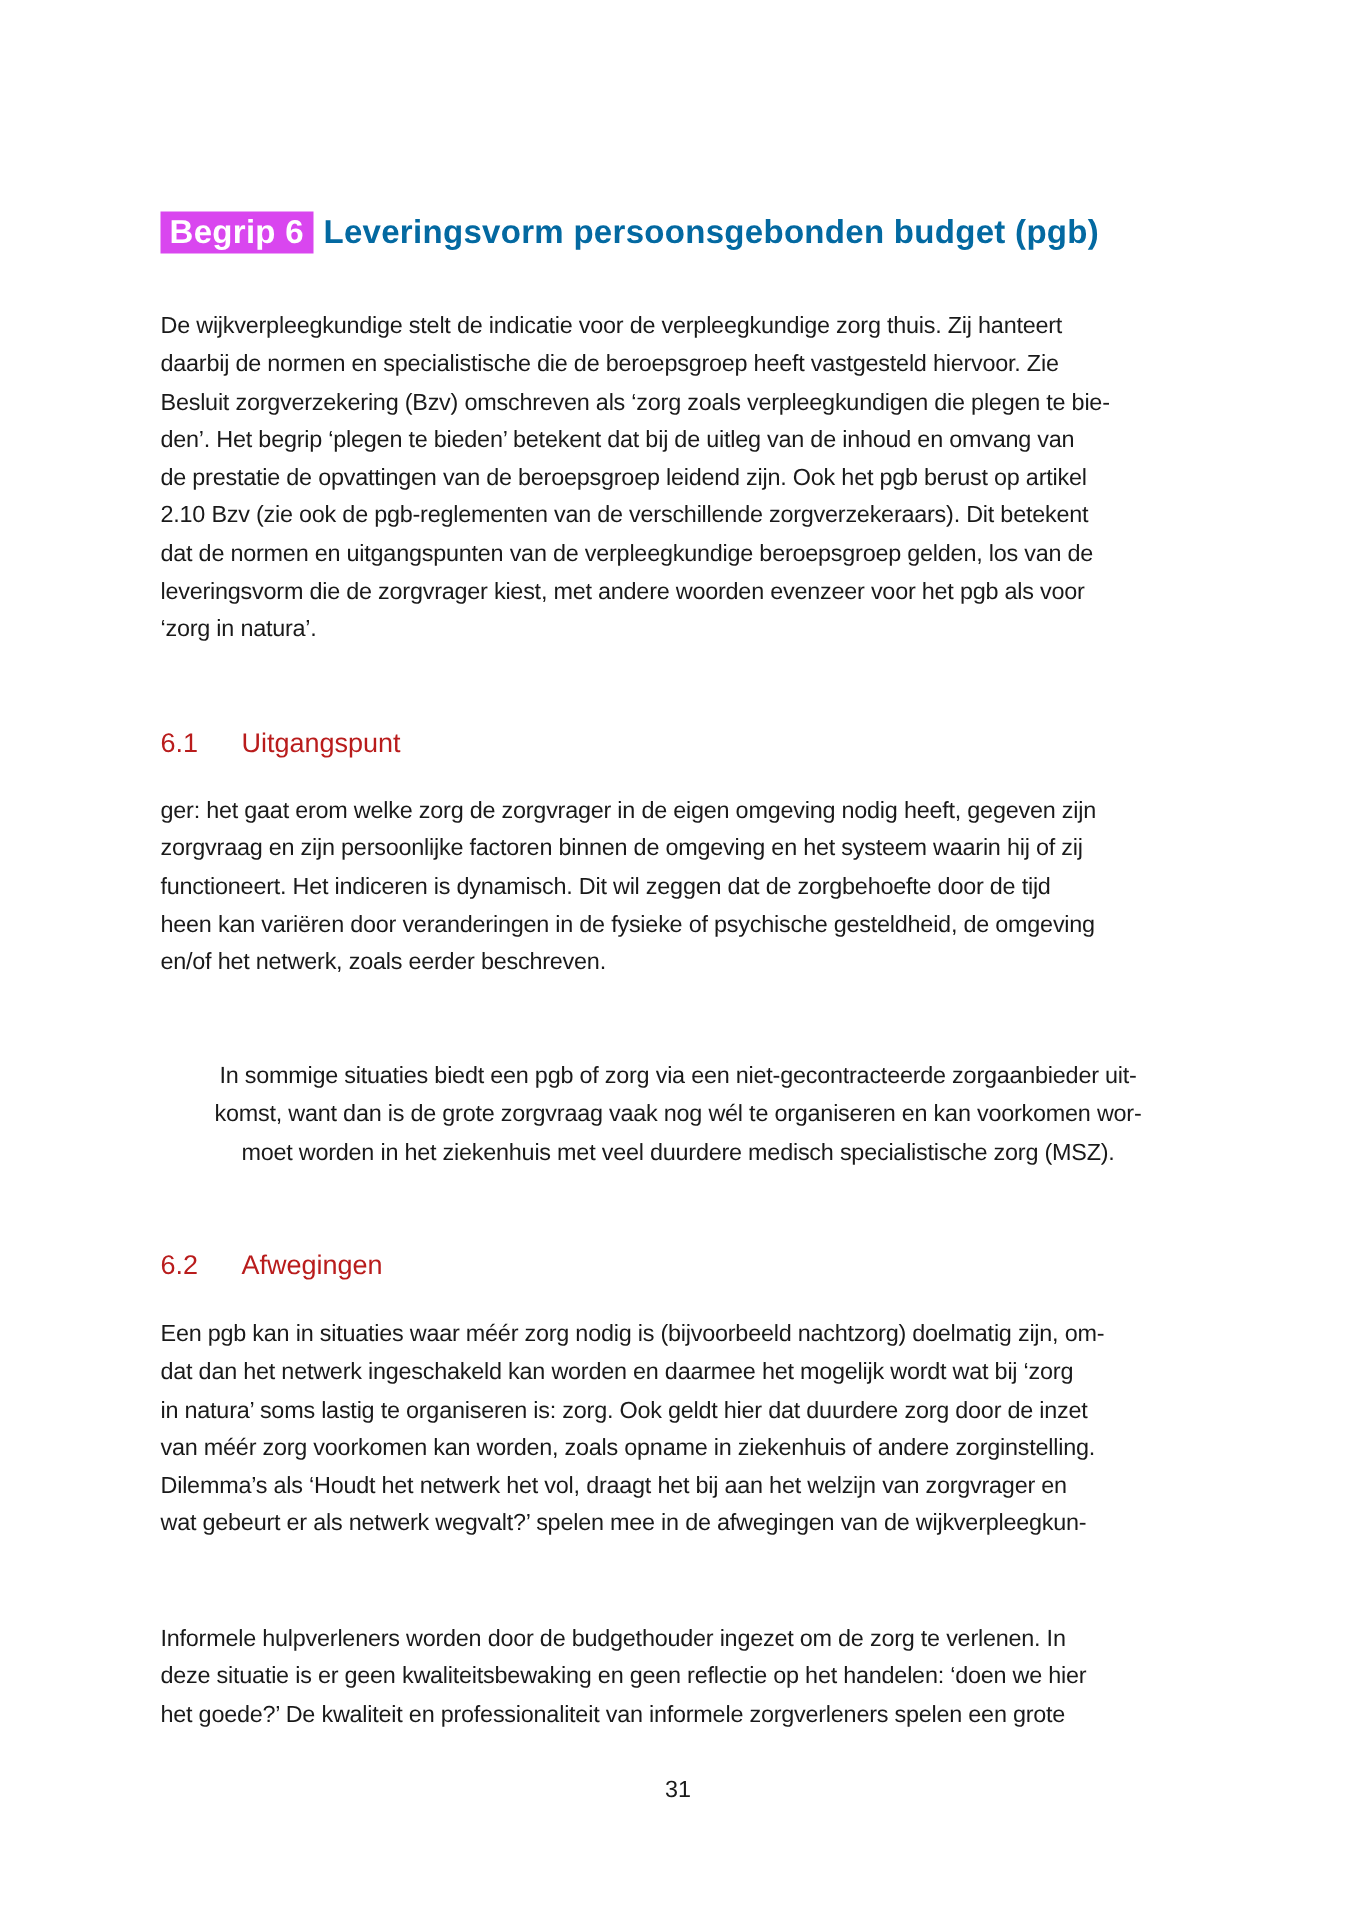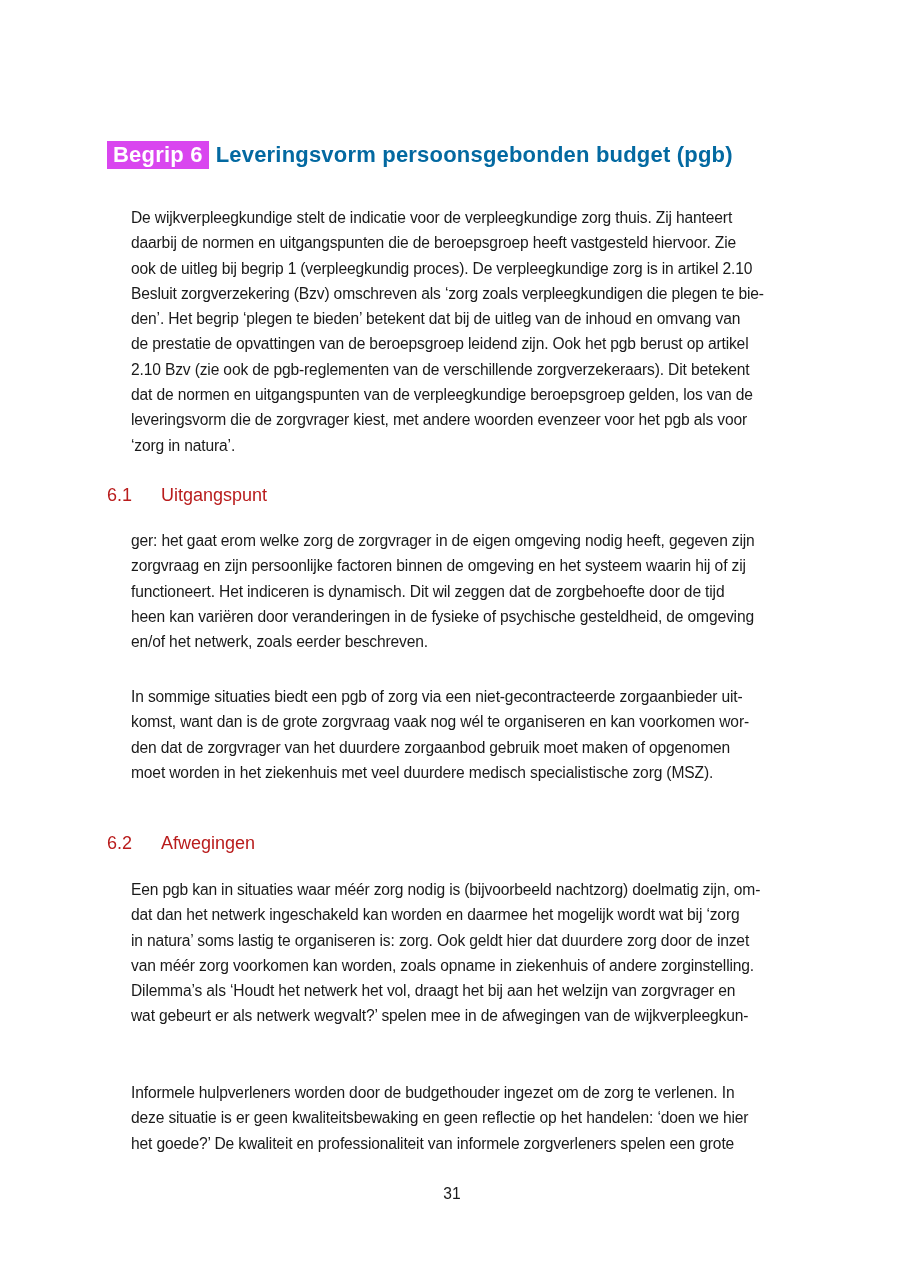--- a/index.html
+++ b/index.html
@@ -51,21 +51,20 @@
       left: 0;
       width: 690px;
       font-size: 15.6px;
       line-height: 25.3px;
       margin: 0;
       letter-spacing: -0.15px;
     }
     .line {
       display: block;
       white-space: nowrap;
-      margin-left: 24px;
     }
     .section-heading {
       position: absolute;
       left: 0;
       color: #b91c1c;
       font-size: 18px;
       line-height: 24px;
       font-weight: normal;
       display: flex;
       white-space: nowrap;
@@ -89,22 +88,21 @@
 
 <div class="page">
 
   <div class="title-row">
     <span class="title-badge">Begrip 6</span>
     <span class="title-text">Leveringsvorm persoonsgebonden budget (pgb)</span>
   </div>
 
   <p class="para" style="top:205px;">
     <span class="line">De wijkverpleegkundige stelt de indicatie voor de verpleegkundige zorg thuis. Zij hanteert</span>
-    <span class="line">daarbij de normen en uitgangspunten die de beroepsgroep heeft vastgesteld hiervoor. Zie</span>
-    <span class="line">ook de uitleg bij begrip 1 (verpleegkundig proces). De verpleegkundige zorg is in artikel 2.10</span>
+    <span class="line">daarbij de normen en specialistische die de beroepsgroep heeft vastgesteld hiervoor. Zie</span>
     <span class="line">Besluit zorgverzekering (Bzv) omschreven als ‘zorg zoals verpleegkundigen die plegen te bie-</span>
     <span class="line">den’. Het begrip ‘plegen te bieden’ betekent dat bij de uitleg van de inhoud en omvang van</span>
     <span class="line">de prestatie de opvattingen van de beroepsgroep leidend zijn. Ook het pgb berust op artikel</span>
     <span class="line">2.10 Bzv (zie ook de pgb-reglementen van de verschillende zorgverzekeraars). Dit betekent</span>
     <span class="line">dat de normen en uitgangspunten van de verpleegkundige beroepsgroep gelden, los van de</span>
     <span class="line">leveringsvorm die de zorgvrager kiest, met andere woorden evenzeer voor het pgb als voor</span>
     <span class="line">‘zorg in natura’.</span>
   </p>
 
   <h2 class="section-heading" style="top:483px; margin:0;">
@@ -113,24 +111,23 @@
   </h2>
 
   <p class="para" style="top:528px;">
     <span class="line">ger: het gaat erom welke zorg de zorgvrager in de eigen omgeving nodig heeft, gegeven zijn</span>
     <span class="line">zorgvraag en zijn persoonlijke factoren binnen de omgeving en het systeem waarin hij of zij</span>
     <span class="line">functioneert. Het indiceren is dynamisch. Dit wil zeggen dat de zorgbehoefte door de tijd</span>
     <span class="line">heen kan variëren door veranderingen in de fysieke of psychische gesteldheid, de omgeving</span>
     <span class="line">en/of het netwerk, zoals eerder beschreven.</span>
   </p>
 
-  <p class="para" style="top:684px;">
+  <p class="para" style="top:705px;text-align:center;">
     <span class="line">In sommige situaties biedt een pgb of zorg via een niet-gecontracteerde zorgaanbieder uit-</span>
     <span class="line">komst, want dan is de grote zorgvraag vaak nog wél te organiseren en kan voorkomen wor-</span>
-    <span class="line">den dat de zorgvrager van het duurdere zorgaanbod gebruik moet maken of opgenomen</span>
     <span class="line">moet worden in het ziekenhuis met veel duurdere medisch specialistische zorg (MSZ).</span>
   </p>
 
   <h2 class="section-heading" style="top:831px; margin:0;">
     <span class="num">6.2</span>
     <span>Afwegingen</span>
   </h2>
 
   <p class="para" style="top:877px;">
     <span class="line">Een pgb kan in situaties waar méér zorg nodig is (bijvoorbeeld nachtzorg) doelmatig zijn, om-</span>

